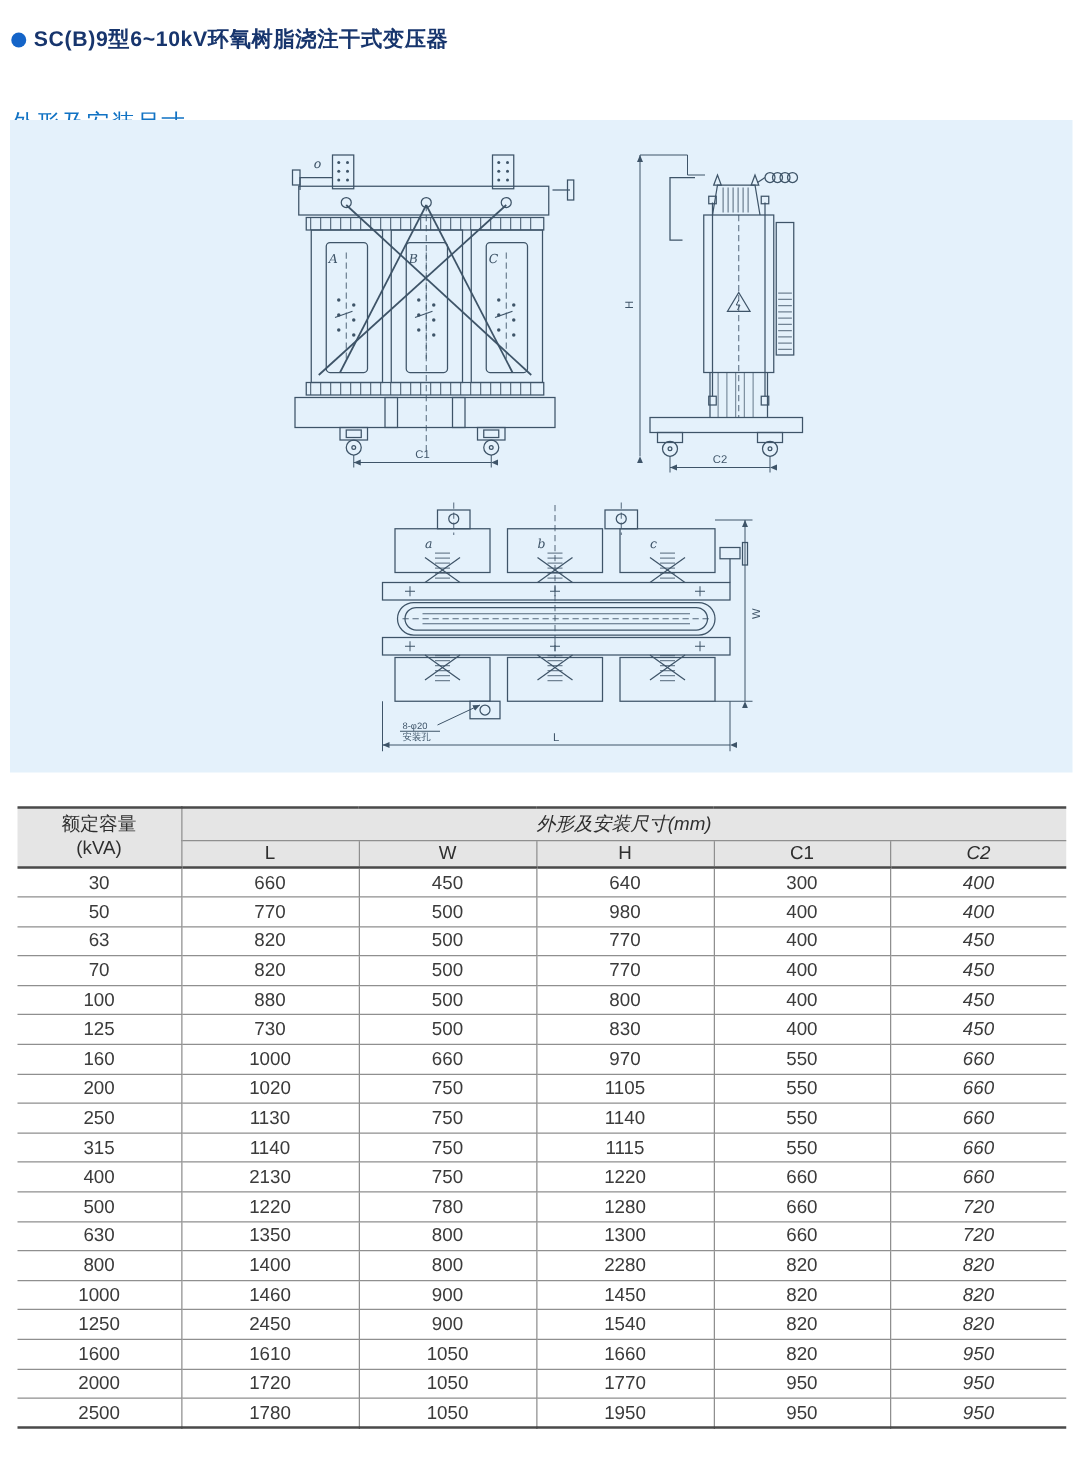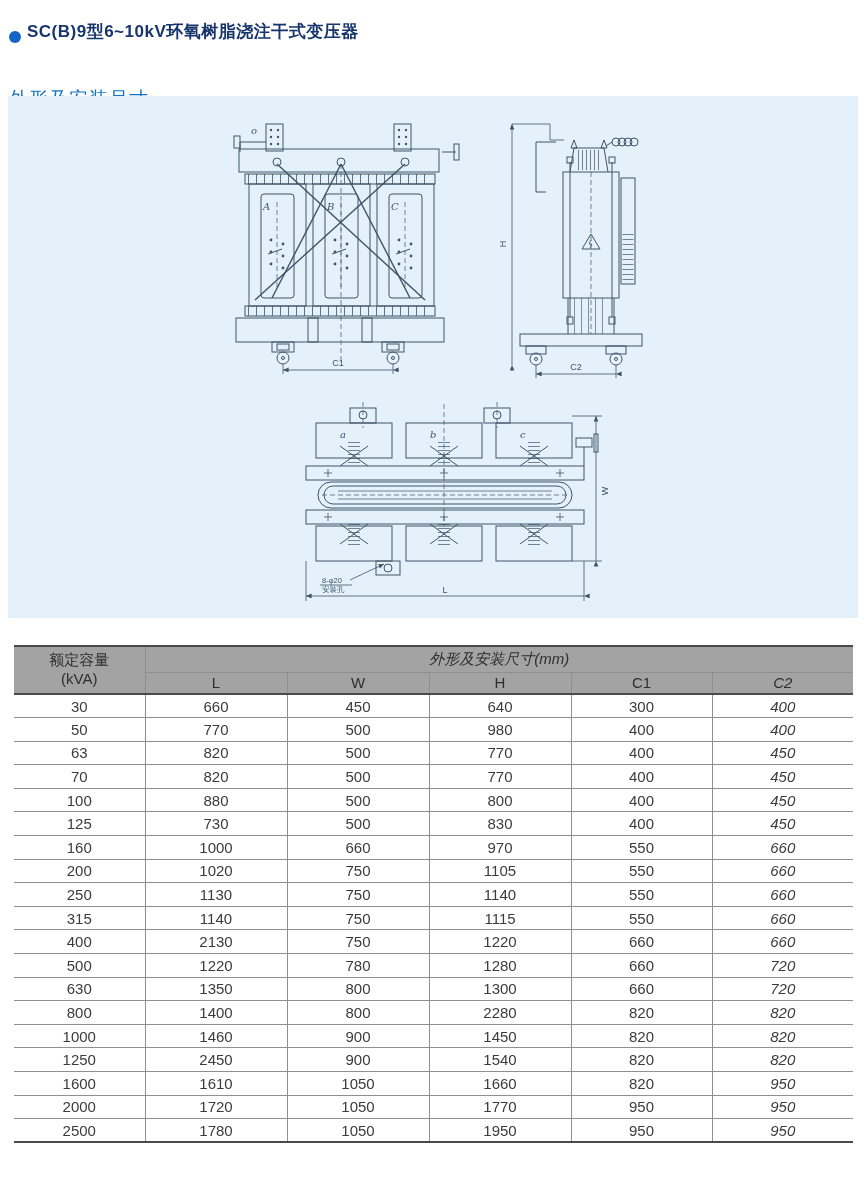--- a/index.html
+++ b/index.html
@@ -1,20 +1,20 @@
 <!DOCTYPE html>
 <html><head>
 <meta charset="utf-8">
 <style>
   * { margin:0; padding:0; box-sizing:border-box; }
   body { background:#ffffff; font-family:"Liberation Sans", sans-serif; }
   .page { position:relative; width:867px; height:1186px; background:#ffffff; overflow:hidden; }
 
   
-  .title-row { position:absolute; left:9px; top:20px; display:flex; align-items:flex-end; gap:6px; }
+  .title-row { position:absolute; left:9px; top:20px; display:flex; align-items:center; gap:6px; }
   .bullet { width:12px; height:12px; border-radius:50%; background:#1464c8; flex:0 0 auto; }
   .doc-title { font-size:17px; font-weight:bold; color:#17356d; letter-spacing:0.5px; }
   .doc-subtitle { position:absolute; left:9px; top:42px; font-size:19px; color:#1273c4; letter-spacing:1px;margin-top:44px; }
 
   
   .panel { position:absolute; left:8px; top:96px; width:850px; height:522px; background:#e4f1fb; }
   .panel svg { position:absolute; overflow:visible; }
   svg.front-view { left:212px; top:22px; }
   svg.side-view  { left:490px; top:16px; }
   svg.top-view   { left:280px; top:300px; }
@@ -22,21 +22,21 @@
   .dwg-text { fill:#3e5468; stroke:none; font-size:9px; font-family:"Liberation Sans",sans-serif; }
   .dwg-letter { fill:#3e5468; stroke:none; font-size:10px; font-style:italic; font-family:"DejaVu Serif",serif; }
   .dwg-note { fill:#3e5468; stroke:none; font-size:7.5px; font-family:"Liberation Sans",sans-serif; }
   .dash { stroke-dasharray:5 3; }
 
   
   table.dims { position:absolute; left:14px; top:645px; width:839px; border-collapse:collapse; table-layout:fixed;
                border-top:2px solid #4a4a4a; border-bottom:2px solid #4a4a4a; }
   table.dims th, table.dims td { border:1px solid #8f8f8f; text-align:center; vertical-align:middle;
                font-size:15px; color:#3b3b3b; padding:0; }
-  table.dims th { background:#a3a3a3; font-weight:normal; color:#2e2e2e; }
+  table.dims th { background:#e5e5e5; font-weight:normal; color:#2e2e2e; }
   table.dims th:first-child, table.dims td:first-child { border-left:none; }
   table.dims th:last-child,  table.dims td:last-child  { border-right:none;font-style:italic; }
   table.dims thead tr.h1 th { height:26px; border-top:none; }
   table.dims thead tr.h2 th { height:22px; border-bottom:2px solid #4a4a4a; }
   table.dims thead th.cap { border-bottom:2px solid #4a4a4a; line-height:1.25; }
   table.dims tbody td { height:23.6px; background:#ffffff; }
 </style>
 </head>
 <body>
 

